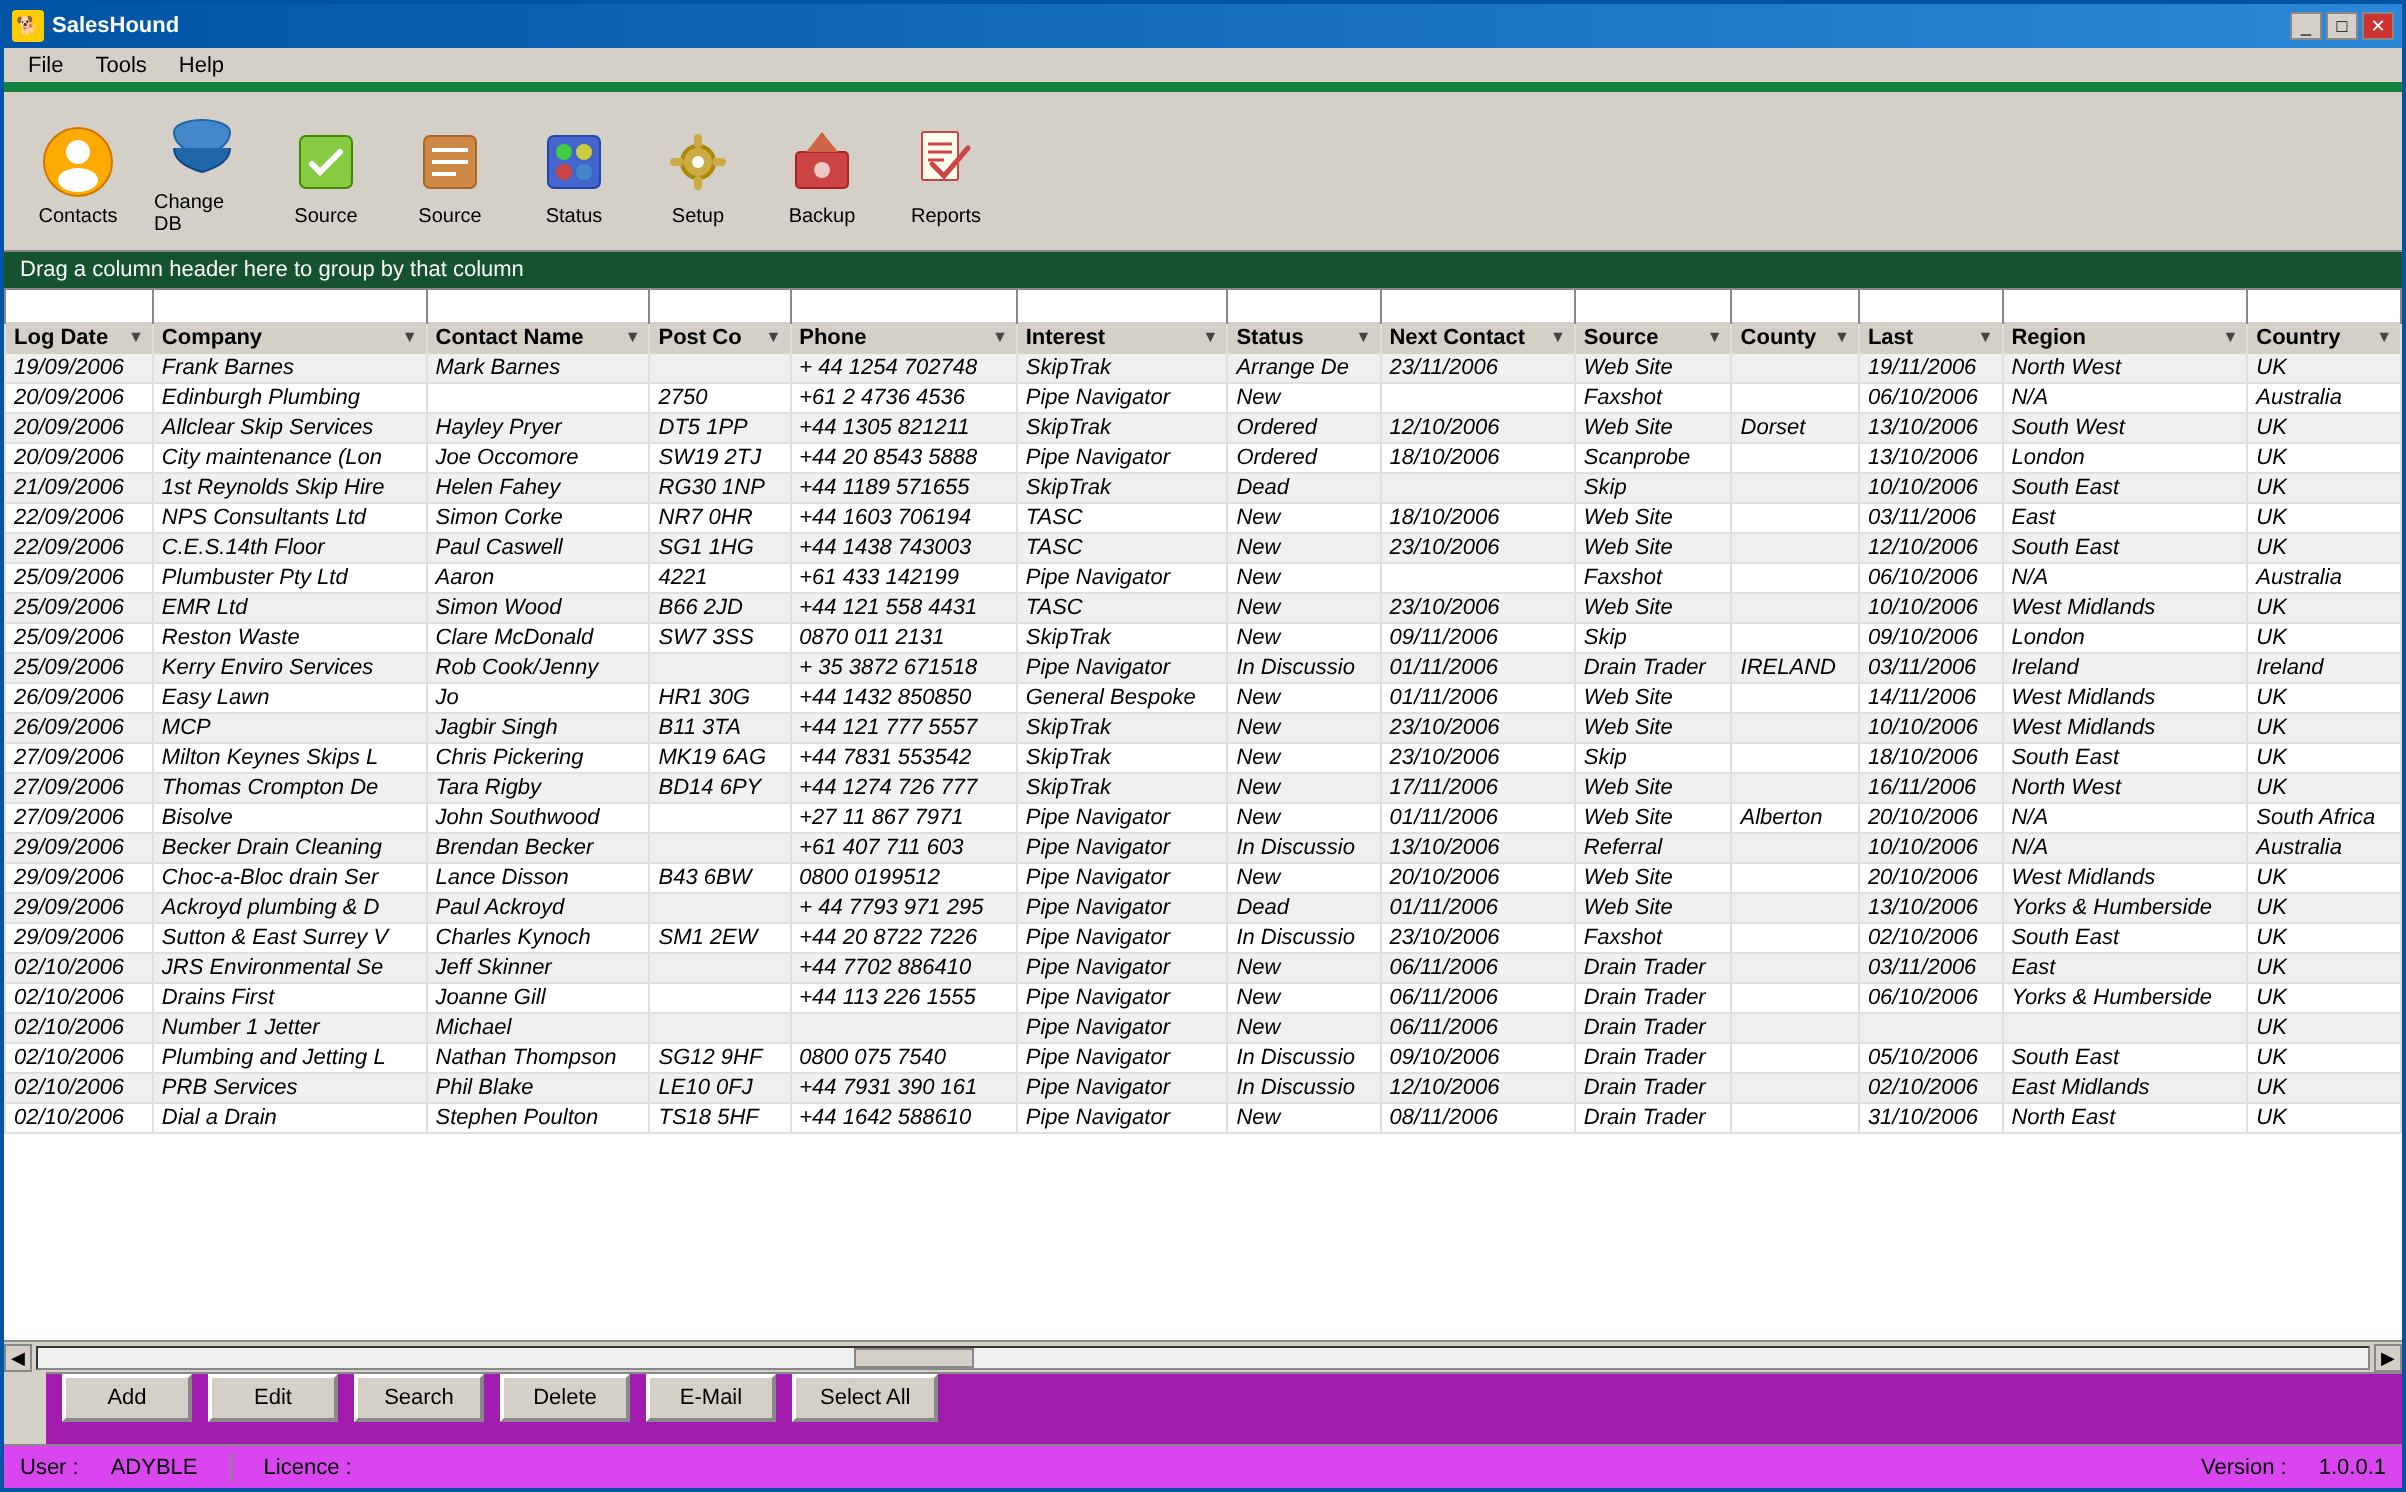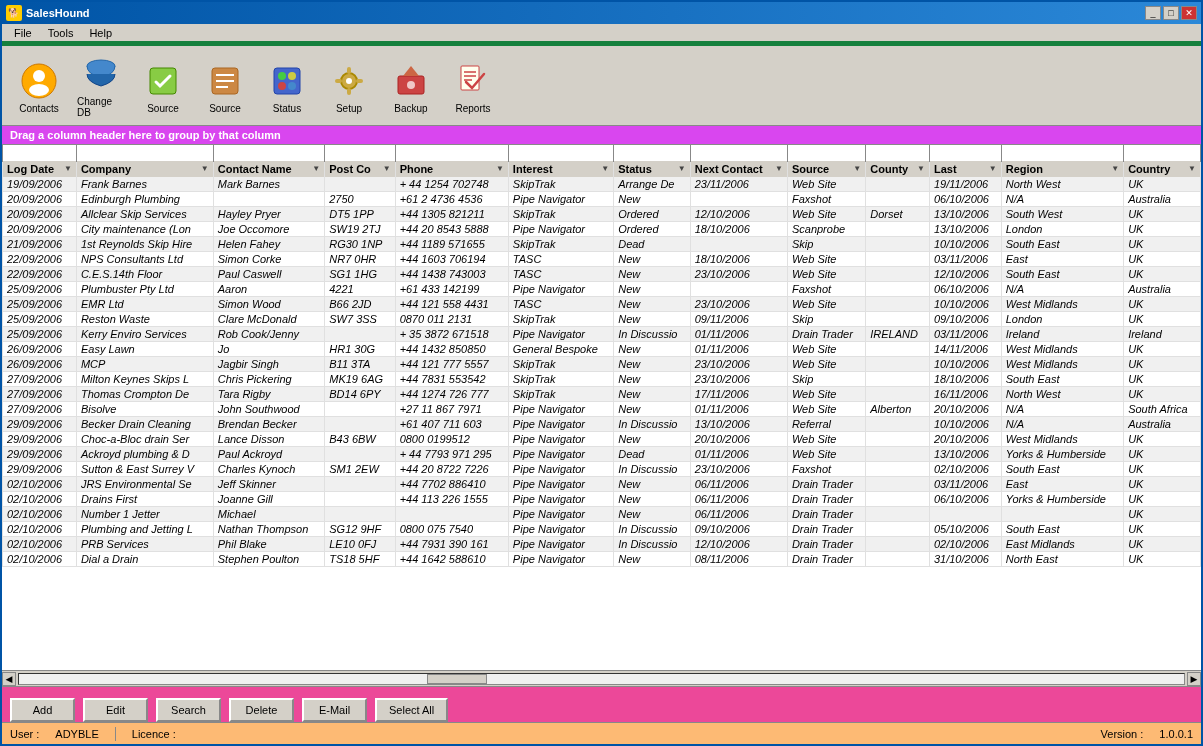--- a/index.html
+++ b/index.html
@@ -20,43 +20,43 @@
     .menubar-item { padding: 2px 8px; font-size: 11px; cursor: pointer; }
 
     
     .toolbar { background: #d4d0c8; height: 80px; display: flex; align-items: flex-end; padding: 4px 8px; gap: 4px; border-bottom: 1px solid #888; flex-shrink: 0; }
     .tool-btn { display: flex; flex-direction: column; align-items: center; justify-content: center; width: 58px; height: 68px; cursor: pointer; border: 1px solid transparent; padding: 4px; font-size: 10px; }
     .tool-icon { width: 40px; height: 40px; display: flex; align-items: center; justify-content: center; margin-bottom: 2px; }
     .tool-label { font-size: 10px; color: #000; }
     .toolbar-right { margin-left: auto; }
 
     
-    .group-header { background: #d946ef; color: white; padding: 3px 8px; font-size: 11px; flex-shrink: 0; font-weight: bold; }
+    .group-header { background: #14532d; color: white; padding: 3px 8px; font-size: 11px; flex-shrink: 0; }
 
     
     .table-container { flex: 1; overflow: hidden; display: flex; flex-direction: column; background: white; }
     .table-wrapper { flex: 1; overflow: auto; }
     table { width: 100%; border-collapse: collapse; font-size: 11px; }
     thead th { background: #d4d0c8; border: 1px solid #888; padding: 2px 4px; font-weight: bold; white-space: nowrap; position: sticky; top: 16px; z-index: 10; cursor: pointer; }
     thead th .th-content { display: flex; align-items: center; justify-content: space-between; gap: 2px; }
     thead th .sort-arrow { font-size: 8px; color: #444; }
     tbody tr { cursor: default; font-style: italic; }
     tbody tr:nth-child(even) { background: #f0f0f0; }
     tbody tr:nth-child(odd) { background: #ffffff; }
     tbody td { border: 1px solid #e0e0e0; padding: 1px 4px; white-space: nowrap; overflow: hidden; max-width: 150px; text-overflow: ellipsis; }
 
     
     .hscroll { height: 16px; background: #d4d0c8; border-top: 1px solid #888; flex-shrink: 0; display: flex; align-items: center; }
 
     
-    .bottom-bar { background: #ec4899; height: 36px; display: flex; align-items: flex-end; padding: 0 8px; gap: 8px; border-top: 1px solid #888; flex-shrink: 0; }
+    .bottom-bar { background: #a21caf; height: 36px; display: flex; align-items: flex-start; padding: 0 8px; gap: 8px; border-top: 1px solid #888; flex-shrink: 0; margin-left: 21px; }
     .bottom-btn { height: 24px; min-width: 65px; background: #d4d0c8; border: 2px solid; border-color: #ffffff #888 #888 #ffffff; padding: 0 12px; font-size: 11px; cursor: pointer; display: flex; align-items: center; justify-content: center; }
 
     
-    .statusbar { background: #fdba74; height: 22px; display: flex; align-items: center; padding: 0 8px; border-top: 1px solid #888; flex-shrink: 0; font-size: 11px; gap: 16px; }
+    .statusbar { background: #d946ef; height: 22px; display: flex; align-items: center; padding: 0 8px; border-top: 1px solid #888; flex-shrink: 0; font-size: 11px; gap: 16px; }
     .statusbar-separator { width: 1px; height: 14px; background: #888; }
   </style>
 </head>
 <body>
 
 <div class="window">
 
   <div class="titlebar">
     <div class="titlebar-left">
       <div class="titlebar-icon">🐕</div>

